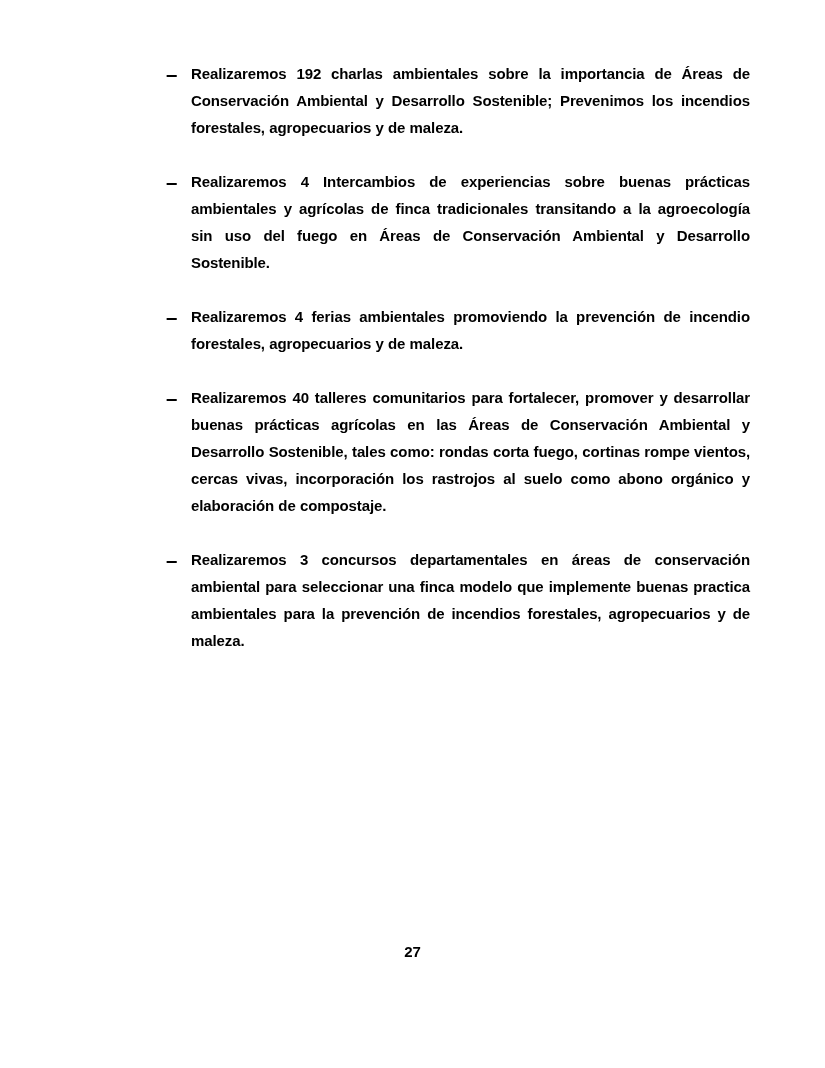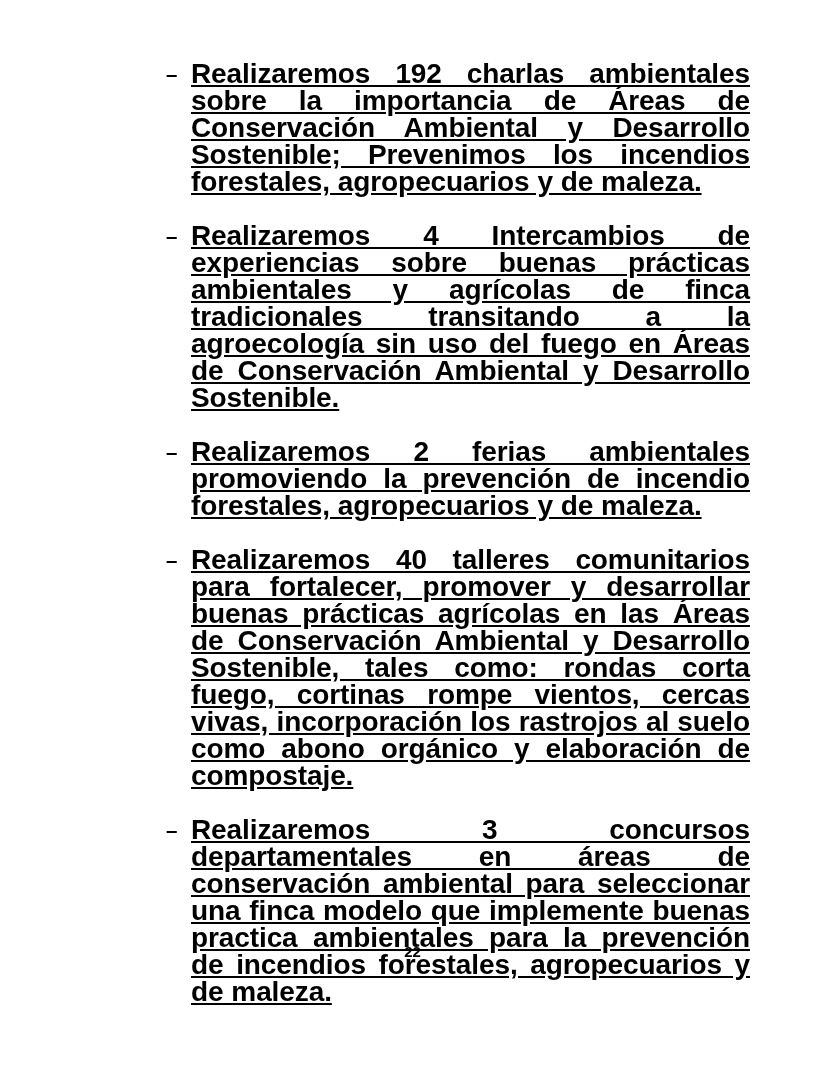--- a/index.html
+++ b/index.html
@@ -46,30 +46,29 @@
     font-size: 20.5px;
     font-weight: bold;
     line-height: 27px;
     color: #000000;
     text-align: left;
     letter-spacing: 0;
   }
 
   .bullet-text {
     flex: 1 1 auto;
-    font-size: 28px;
+    font-size: 15px;
     font-weight: bold;
     line-height: 27px;
     text-align: justify;
     text-justify: inter-word;
     color: #000000;
     letter-spacing: -0.1px;
     word-spacing: 0.2px;
     hyphens: none;
-    text-decoration: underline;
   }
 
   .page-number {
     position: absolute;
     left: 0;
     top: 942px;
     width: 825px;
     text-align: center;
     font-size: 15px;
     font-weight: bold;
@@ -89,30 +88,30 @@
       <span class="bullet-text">Realizaremos 192 charlas ambientales sobre la importancia de Áreas de Conservación Ambiental y Desarrollo Sostenible; Prevenimos los incendios forestales, agropecuarios y de maleza.</span>
     </div>
 
     <div class="bullet-item">
       <span class="bullet-marker">–</span>
       <span class="bullet-text">Realizaremos 4 Intercambios de experiencias sobre buenas prácticas ambientales y agrícolas de finca tradicionales transitando a la agroecología sin uso del fuego en Áreas de Conservación Ambiental y Desarrollo Sostenible.</span>
     </div>
 
     <div class="bullet-item">
       <span class="bullet-marker">–</span>
-      <span class="bullet-text">Realizaremos 2 ferias ambientales promoviendo la prevención de incendio forestales, agropecuarios y de maleza.</span>
+      <span class="bullet-text">Realizaremos 4 ferias ambientales promoviendo la prevención de incendio forestales, agropecuarios y de maleza.</span>
     </div>
 
     <div class="bullet-item">
       <span class="bullet-marker">–</span>
       <span class="bullet-text">Realizaremos 40 talleres comunitarios para fortalecer, promover y desarrollar buenas prácticas agrícolas en las Áreas de Conservación Ambiental y Desarrollo Sostenible, tales como: rondas corta fuego, cortinas rompe vientos, cercas vivas, incorporación los rastrojos al suelo como abono orgánico y elaboración de compostaje.</span>
     </div>
 
     <div class="bullet-item">
       <span class="bullet-marker">–</span>
       <span class="bullet-text">Realizaremos 3 concursos departamentales en áreas de conservación ambiental para seleccionar una finca modelo que implemente buenas practica ambientales para la prevención de incendios forestales, agropecuarios y de maleza.</span>
     </div>
 
   </div>
 
-  <div class="page-number">22</div>
+  <div class="page-number">27</div>
 
 </div>
 
 </body></html>

